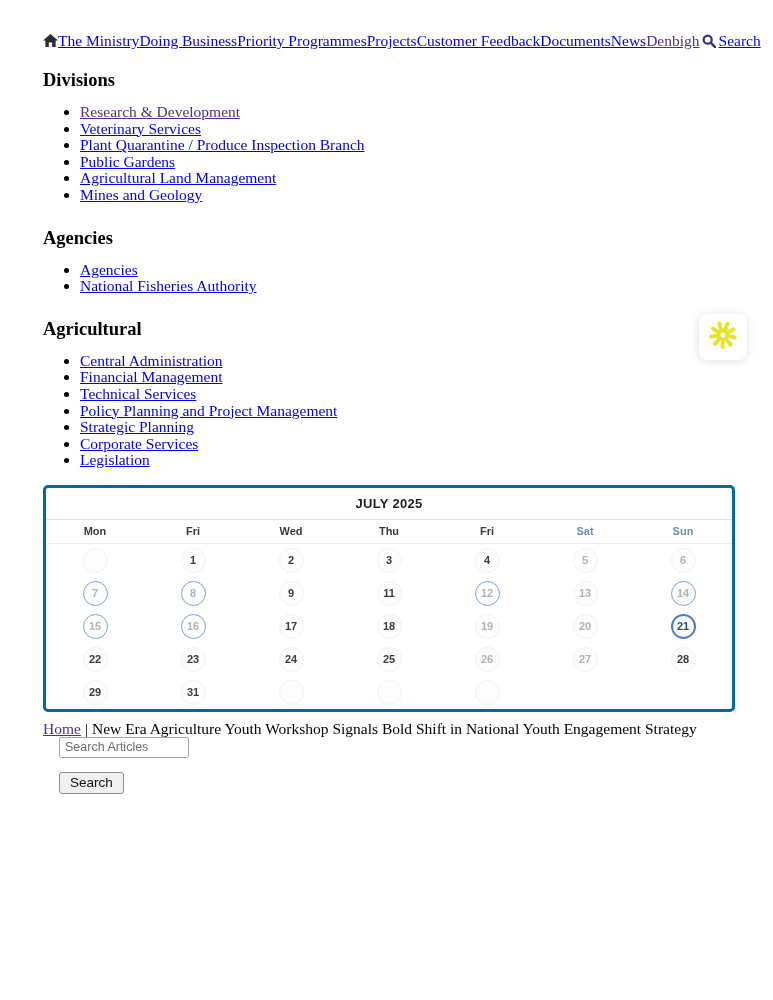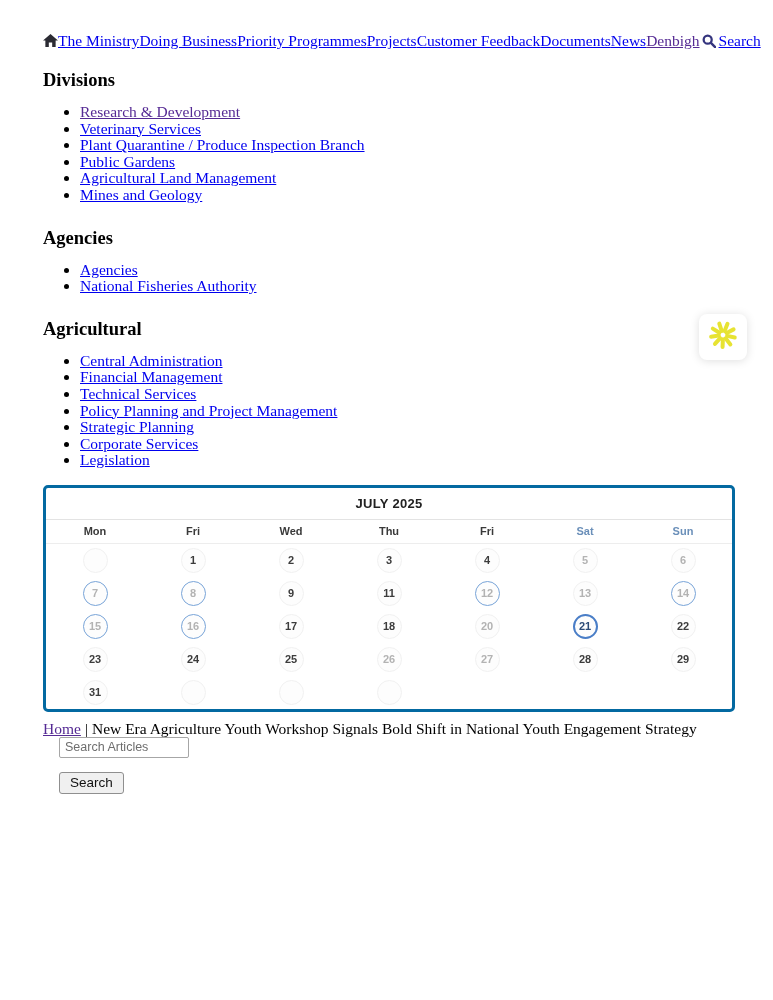--- a/index.html
+++ b/index.html
@@ -173,20 +173,23 @@
         <div class="cell">
           <span class="daycircle muted ring-event">16</span>
         </div>
         <div class="cell">
           <span class="daycircle">17</span>
         </div>
         <div class="cell">
           <span class="daycircle">18</span>
         </div>
         <div class="cell">
+          <span class="daycircle muted">19</span>
+        </div>
+        <div class="cell">
           <span class="daycircle muted">20</span>
         </div>
         <div class="cell">
           <span class="daycircle ring-today">21</span>
         </div>
         <div class="cell">
           <span class="daycircle">22</span>
         </div>
         <div class="cell">
           <span class="daycircle">23</span>

